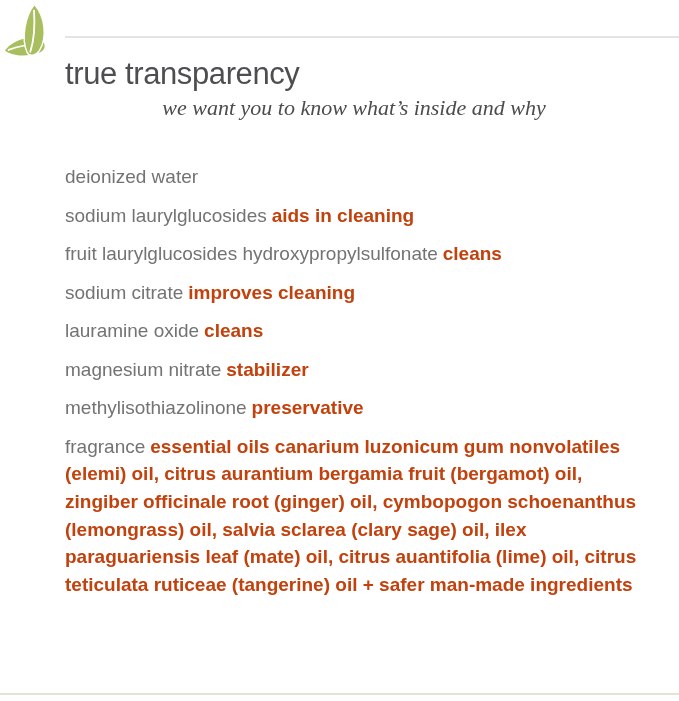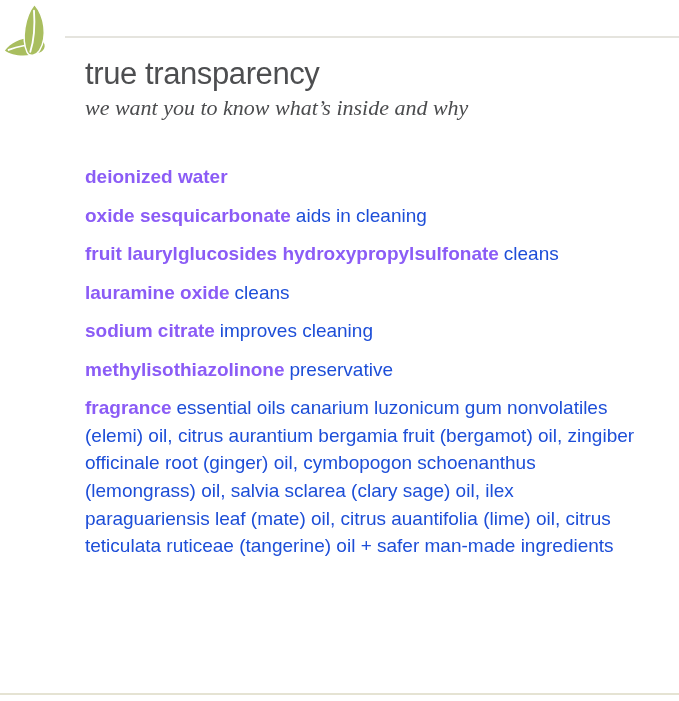--- a/index.html
+++ b/index.html
@@ -33,53 +33,53 @@
     right: 0;
     top: 693px;
     height: 2px;
     background: #e5e3d3;
   }
   .content {
     position: absolute;
     left: 65px;
     top: 56px;
     right: 36px;
-    margin-left: 20px;
   }
   .title {
     font-size: 31px;
     font-weight: 400;
     letter-spacing: -0.4px;
     color: #4d4e50;
     line-height: 1.15;
   }
   .subtitle {
     font-family: "Liberation Serif", serif;
     font-style: italic;
     font-size: 22px;
     color: #4b4c4e;
     margin-top: 3px;
     line-height: 1.2;
+    text-align: center;
   }
   .list {
     margin-top: 42px;
   }
   .ingredient {
     font-size: 19px;
     line-height: 1.45;
     margin-bottom: 11px;
     color: #595a5c;
   }
   .ing-name {
-    font-weight: 700;
-    color: #8b5cf6;
+    font-weight: 400;
+    color: #737373;
   }
   .ing-desc {
-    font-weight: 400;
-    color: #1d4ed8;
+    font-weight: 700;
+    color: #c2410c;
     margin-left: 0.26em;
   }
   .ing-desc:empty { margin-left: 0; }
 </style>
 </head>
 <body>
 
 <div class="panel">
 
   <div class="logo">
@@ -93,24 +93,25 @@
     </svg>
   </div>
 
   <div class="top-rule"></div>
 
   <main class="content">
     <h1 class="title">true transparency</h1>
     <p class="subtitle">we want you to know what’s inside and why</p>
     <section class="list">
         <p class="ingredient"><span class="ing-name">deionized water</span><span class="ing-desc"></span></p>
-        <p class="ingredient"><span class="ing-name">oxide sesquicarbonate</span><span class="ing-desc">aids in cleaning</span></p>
+        <p class="ingredient"><span class="ing-name">sodium laurylglucosides</span><span class="ing-desc">aids in cleaning</span></p>
         <p class="ingredient"><span class="ing-name">fruit laurylglucosides hydroxypropylsulfonate</span><span class="ing-desc">cleans</span></p>
+        <p class="ingredient"><span class="ing-name">sodium citrate</span><span class="ing-desc">improves cleaning</span></p>
         <p class="ingredient"><span class="ing-name">lauramine oxide</span><span class="ing-desc">cleans</span></p>
-        <p class="ingredient"><span class="ing-name">sodium citrate</span><span class="ing-desc">improves cleaning</span></p>
+        <p class="ingredient"><span class="ing-name">magnesium nitrate</span><span class="ing-desc">stabilizer</span></p>
         <p class="ingredient"><span class="ing-name">methylisothiazolinone</span><span class="ing-desc">preservative</span></p>
         <p class="ingredient"><span class="ing-name">fragrance</span><span class="ing-desc">essential oils canarium luzonicum gum nonvolatiles (elemi) oil, citrus aurantium bergamia fruit (bergamot) oil, zingiber officinale root (ginger) oil, cymbopogon schoenanthus (lemongrass) oil, salvia sclarea (clary sage) oil, ilex paraguariensis leaf (mate) oil, citrus auantifolia (lime) oil, citrus teticulata ruticeae (tangerine) oil + safer man-made ingredients</span></p>
       </section>
   </main>
 
   <div class="bottom-rule"></div>
 
 </div>
 
 </body></html>

